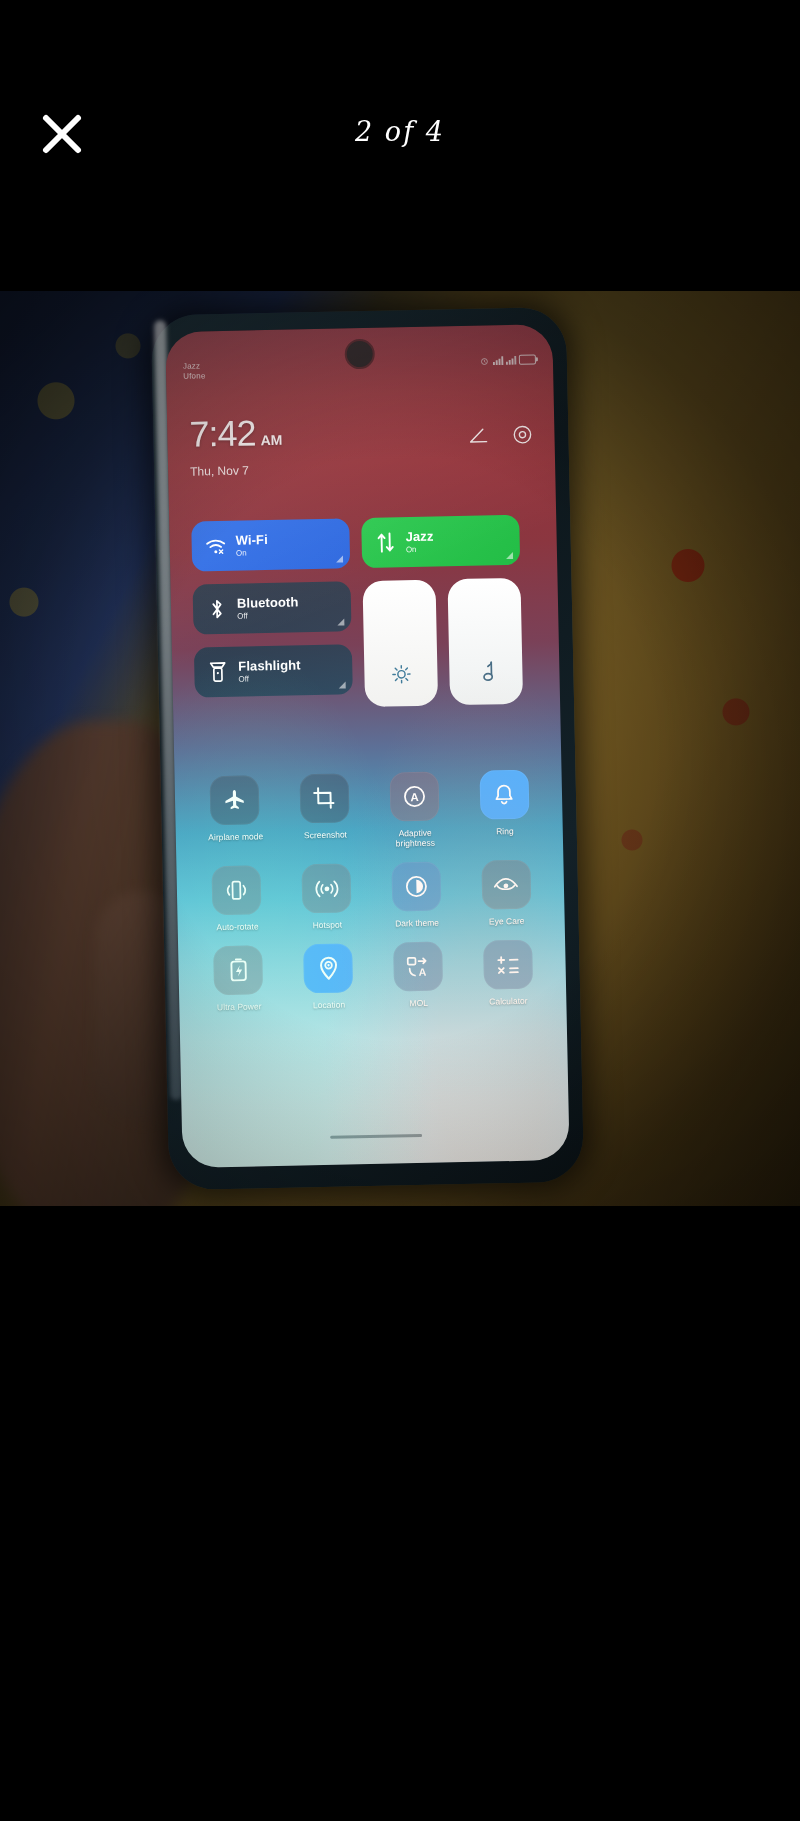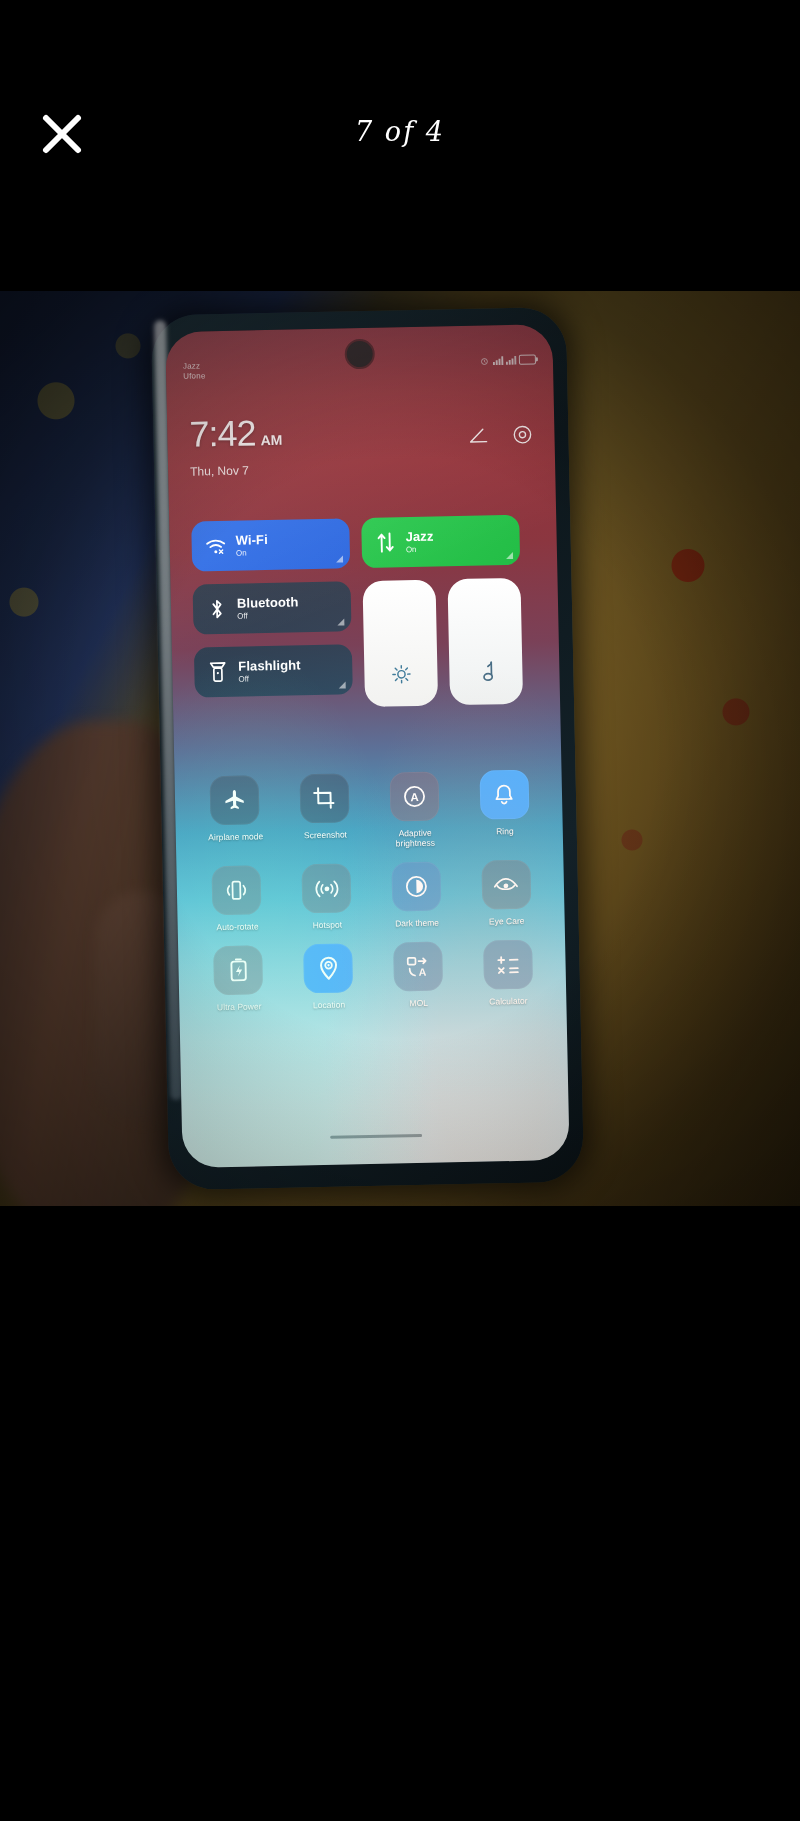--- a/index.html
+++ b/index.html
@@ -423,17 +423,17 @@
 
     <div class="vignette"></div>
   </div>
 
   <div class="topbar">
     <div class="close-btn">
       <svg width="48" height="48" viewBox="0 0 48 48">
           <path d="M8 8L40 40M40 8L8 40" stroke="#ffffff" stroke-width="6" stroke-linecap="round"></path>
         </svg>
     </div>
-    <div class="counter">7 of 4</div>
+    <div class="counter">2 of 4</div>
   </div>
 
   <div class="bottombar"></div>
 </div>
 
 </body></html>

